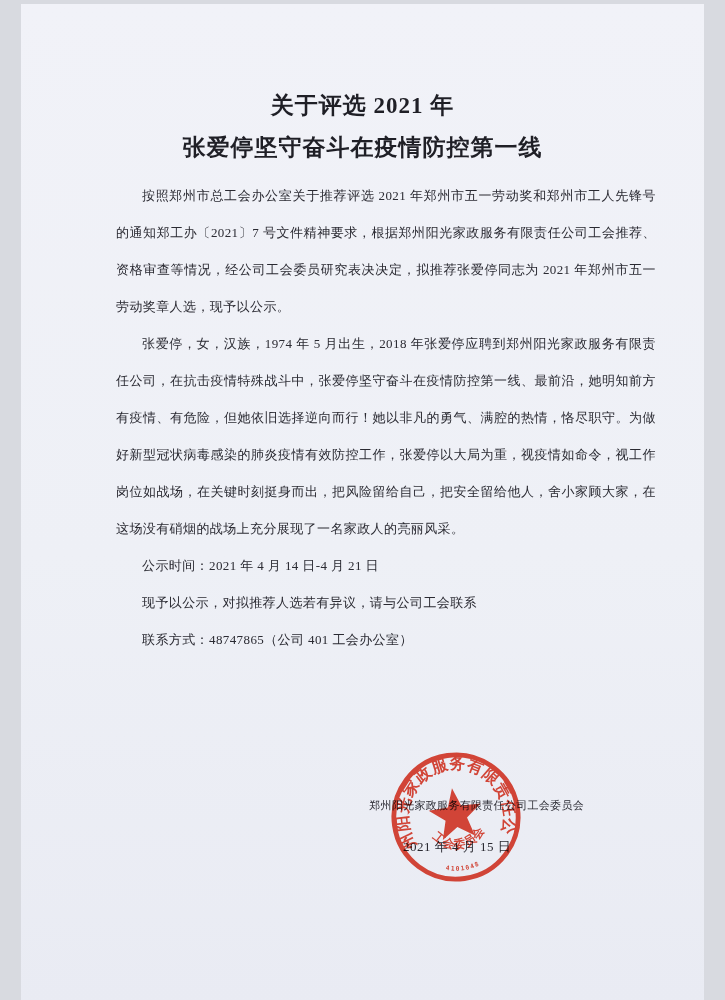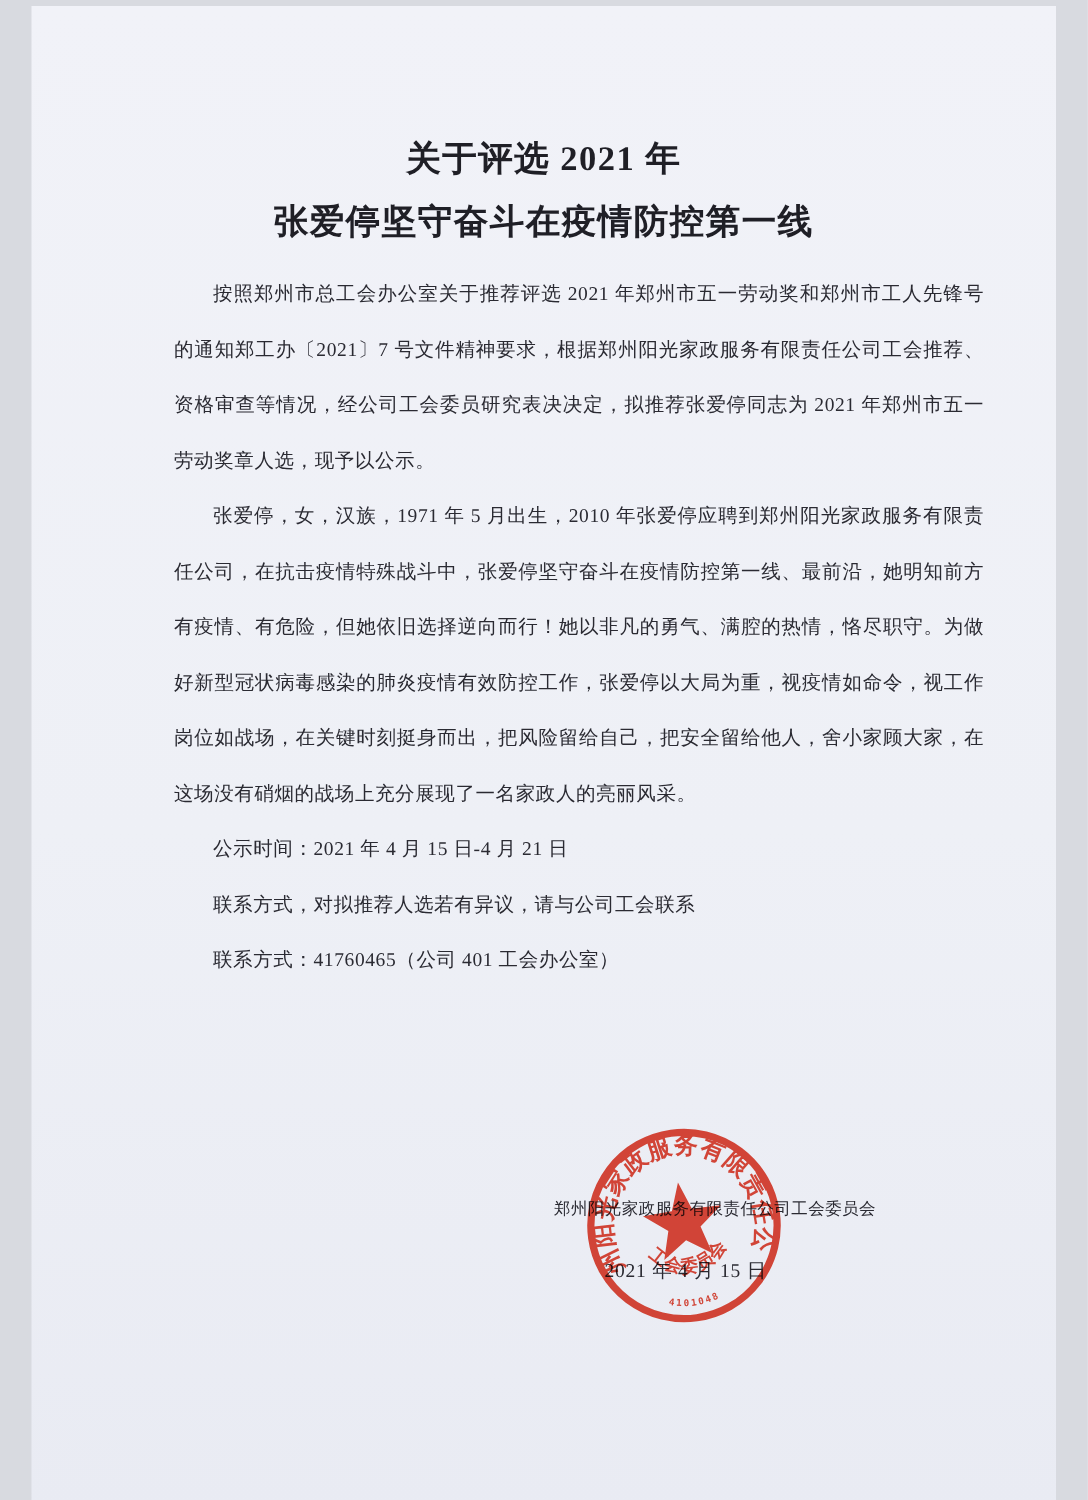--- a/index.html
+++ b/index.html
@@ -105,24 +105,24 @@
 <body>
 
 <div class="page">
 
   <div class="title title-line1">关于评选 2021 年</div>
 
   <div class="title title-line2">张爱停坚守奋斗在疫情防控第一线</div>
 
   <div class="body-block">
     <p>按照郑州市总工会办公室关于推荐评选 2021 年郑州市五一劳动奖和郑州市工人先锋号的通知郑工办〔2021〕7 号文件精神要求，根据郑州阳光家政服务有限责任公司工会推荐、资格审查等情况，经公司工会委员研究表决决定，拟推荐张爱停同志为 2021 年郑州市五一劳动奖章人选，现予以公示。</p>
-    <p>张爱停，女，汉族，1971 年 5 月出生，2010 年张爱停应聘到郑州阳光家政服务有限责任公司，在抗击疫情特殊战斗中，张爱停坚守奋斗在疫情防控第一线、最前沿，她明知前方有疫情、有危险，但她依旧选择逆向而行！她以非凡的勇气、满腔的热情，恪尽职守。为做好新型冠状病毒感染的肺炎疫情有效防控工作，张爱停以大局为重，视疫情如命令，视工作岗位如战场，在关键时刻挺身而出，把风险留给自己，把安全留给他人，舍小家顾大家，在这场没有硝烟的战场上充分展现了一名家政人的亮丽风采。</p>
-    <p>公示时间：2021 年 4 月 15 日-4 月 21 日</p>
-    <p>联系方式，对拟推荐人选若有异议，请与公司工会联系</p>
-    <p>联系方式：41760465（公司 401 工会办公室）</p>
+    <p>张爱停，女，汉族，1974 年 5 月出生，2018 年张爱停应聘到郑州阳光家政服务有限责任公司，在抗击疫情特殊战斗中，张爱停坚守奋斗在疫情防控第一线、最前沿，她明知前方有疫情、有危险，但她依旧选择逆向而行！她以非凡的勇气、满腔的热情，恪尽职守。为做好新型冠状病毒感染的肺炎疫情有效防控工作，张爱停以大局为重，视疫情如命令，视工作岗位如战场，在关键时刻挺身而出，把风险留给自己，把安全留给他人，舍小家顾大家，在这场没有硝烟的战场上充分展现了一名家政人的亮丽风采。</p>
+    <p>公示时间：2021 年 4 月 14 日-4 月 21 日</p>
+    <p>现予以公示，对拟推荐人选若有异议，请与公司工会联系</p>
+    <p>联系方式：48747865（公司 401 工会办公室）</p>
   </div>
 
   <div class="sig-org">郑州阳光家政服务有限责任公司工会委员会</div>
 
   <div class="sig-date">2021 年 4 月 15 日</div>
 
   <svg class="seal" viewBox="0 0 200 200" aria-hidden="true">
     <defs>
       <path id="arc-company" d="M 34.2 123.9 A 70 70 0 1 1 165.8 123.9" fill="none"></path>
       <path id="arc-lower" d="M 63.1 125.8 A 45 45 0 0 0 136.9 125.8" fill="none"></path>

